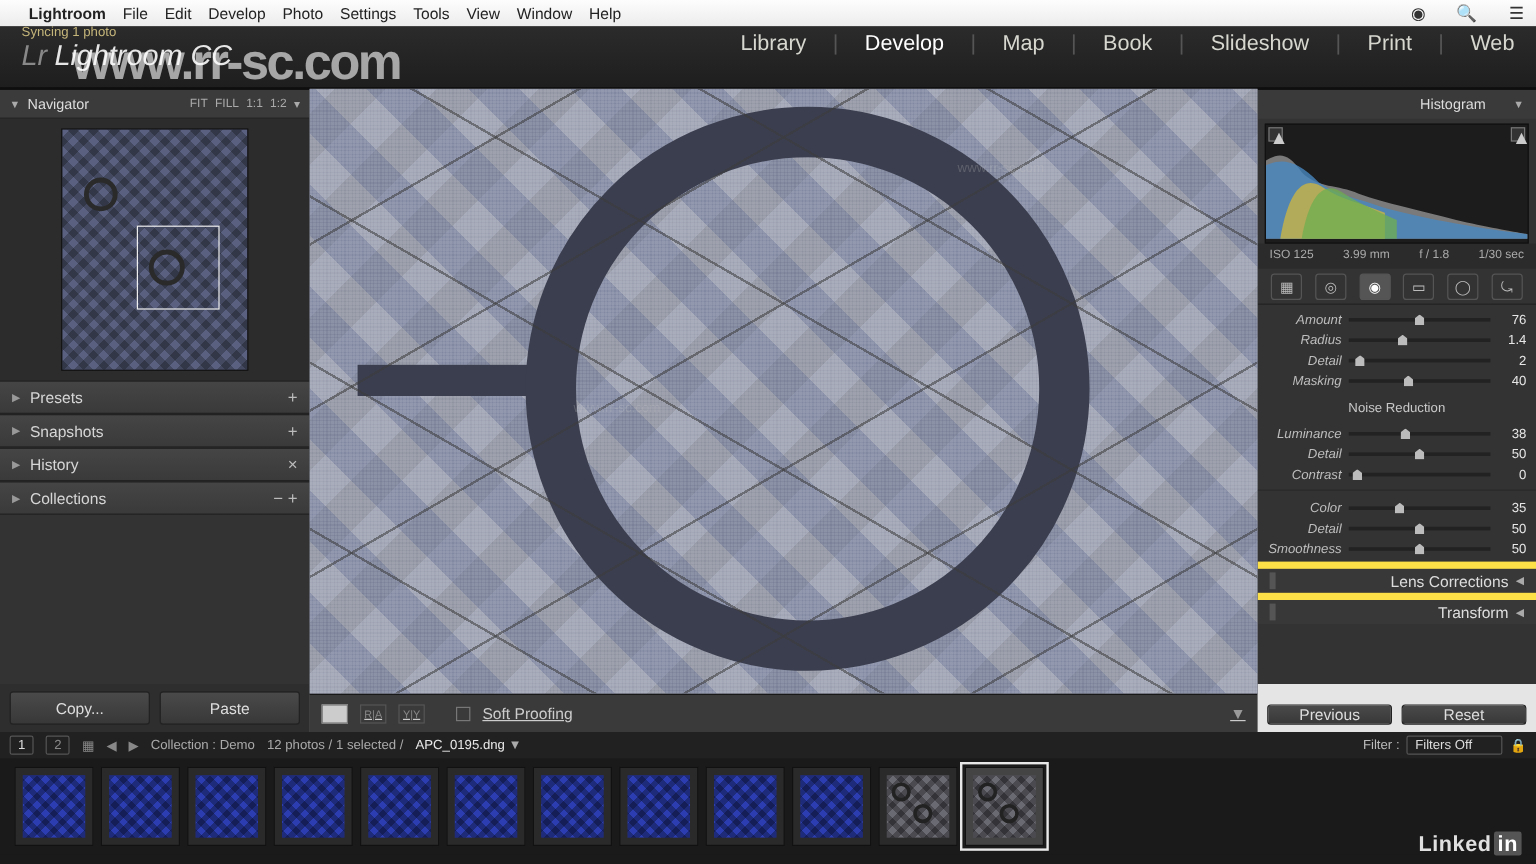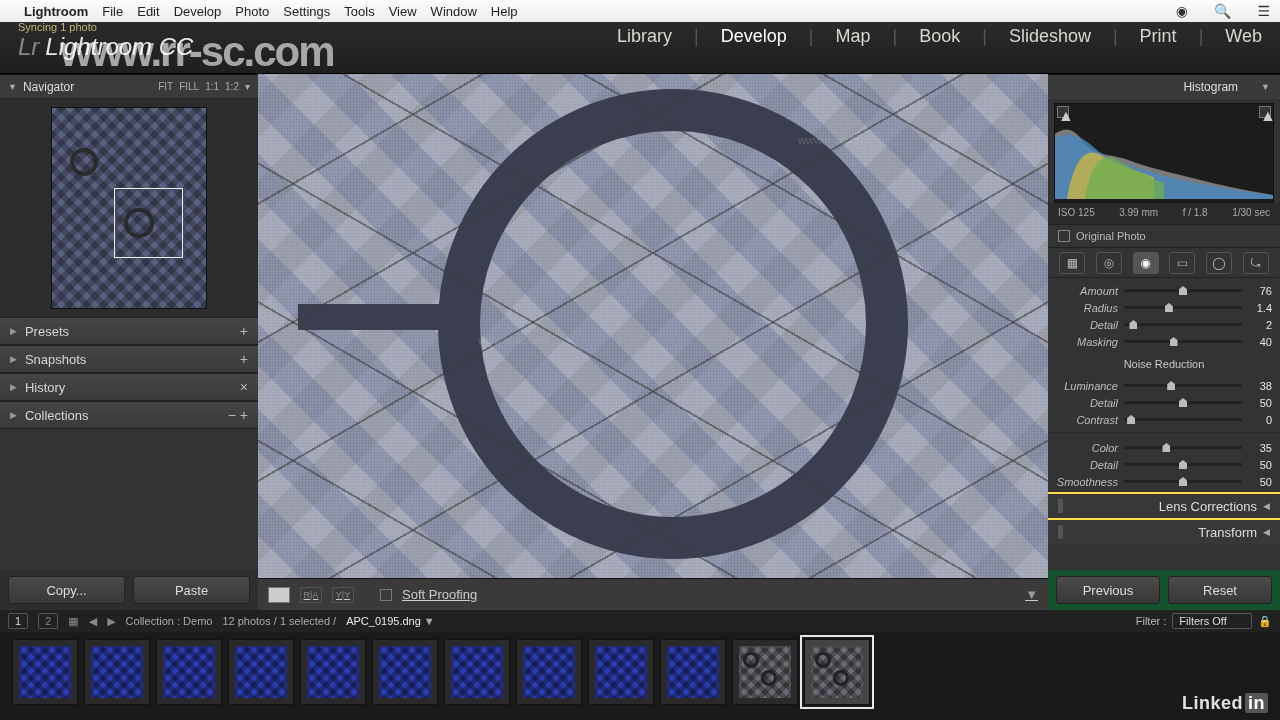--- a/index.html
+++ b/index.html
@@ -90,25 +90,25 @@
 
 
 .sliders{ padding:4px 8px 2px; font-size:11px; color:#ccc;}
 .sl-row{ display:flex; align-items:center; height:17px; gap:6px;}
 .sl-row .lbl{ width:62px; text-align:right; color:#bdbdbd;font-style:italic;}
 .sl-row .track{ flex:1; height:3px; background:#222; position:relative;}
 .sl-row .thumb{ position:absolute; top:-3px; width:8px; height:9px; background:#bcbcbc; transform:translateX(-50%); clip-path:polygon(50% 0,100% 35%,100% 100%,0 100%,0 35%);}
 .sl-row .val{ width:24px; text-align:right; color:#e6e6e6;}
 .sl-title{ text-align:center; font-size:11px; color:#c8c8c8; padding:6px 0 3px;}
 
-.rp-section{ height:26px; display:flex; align-items:center; justify-content:flex-end; padding:0 10px; font-size:13px; color:#ddd; background:#383838; border-top:2px solid #fde047; gap:6px; cursor:pointer;}
+.rp-section{ height:26px; display:flex; align-items:center; justify-content:flex-end; padding:0 10px; font-size:13px; color:#ddd; background:#383838; border-top:6px solid #fde047; gap:6px; cursor:pointer;}
 .rp-section .bar{width:5px;height:14px;background:#555;margin-right:auto;}
 .rp-section .tri{font-size:9px;color:#aaa;}
 
-.right-buttons{ margin-top:auto; height:40px; display:flex; gap:8px; padding:6px 8px; background:#14532d;}
+.right-buttons{ margin-top:auto; height:40px; display:flex; gap:8px; padding:6px 8px; background:#e5e5e5;align-items:flex-end;}
 
 
 .filmstrip{ height:102px; background:#1a1a1a; display:flex; flex-direction:column;}
 .fs-top{ height:22px; background:#212121; display:flex; align-items:center; font-size:11px; color:#bbb; padding:0 8px; gap:10px;}
 .fs-top .pill{ border:1px solid #555; padding:1px 6px; border-radius:2px; color:#ddd;}
 .fs-top .nav{color:#888; cursor:pointer;}
 .fs-top .crumb{color:#aaa;}
 .fs-top .crumb b{color:#e8e8e8; font-weight:500;}
 .fs-top .filter{margin-left:auto; display:flex; align-items:center; gap:6px;}
 .fs-thumbs{ flex:1; display:flex; align-items:center; gap:6px; padding:6px 12px; overflow:hidden;}
@@ -252,24 +252,20 @@
         <path d="M12,96 C20,50 34,42 50,54 C62,62 80,66 100,74 L100,96 Z" fill="#c2b24a" opacity=".85"></path>
         <path d="M30,96 C38,52 52,48 66,58 C78,66 92,72 110,80 L110,96 Z" fill="#6fae4f" opacity=".75"></path>
       </svg>
     </div>
     <div class="exif">
       <span>ISO 125</span>
       <span>3.99 mm</span>
       <span>f / 1.8</span>
       <span>1/30 sec</span>
     </div>
-    <div class="orig-row">
-      <div class="cb"></div>
-      <span>Original Photo</span>
-    </div>
     <div class="toolstrip">
       <div class="tool">▦</div>
       <div class="tool">◎</div>
       <div class="tool sel">◉</div>
       <div class="tool">▭</div>
       <div class="tool">◯</div>
       <div class="tool">⤿</div>
     </div>
     <div class="sliders" id="sharp-block">
         <div class="sl-row">

